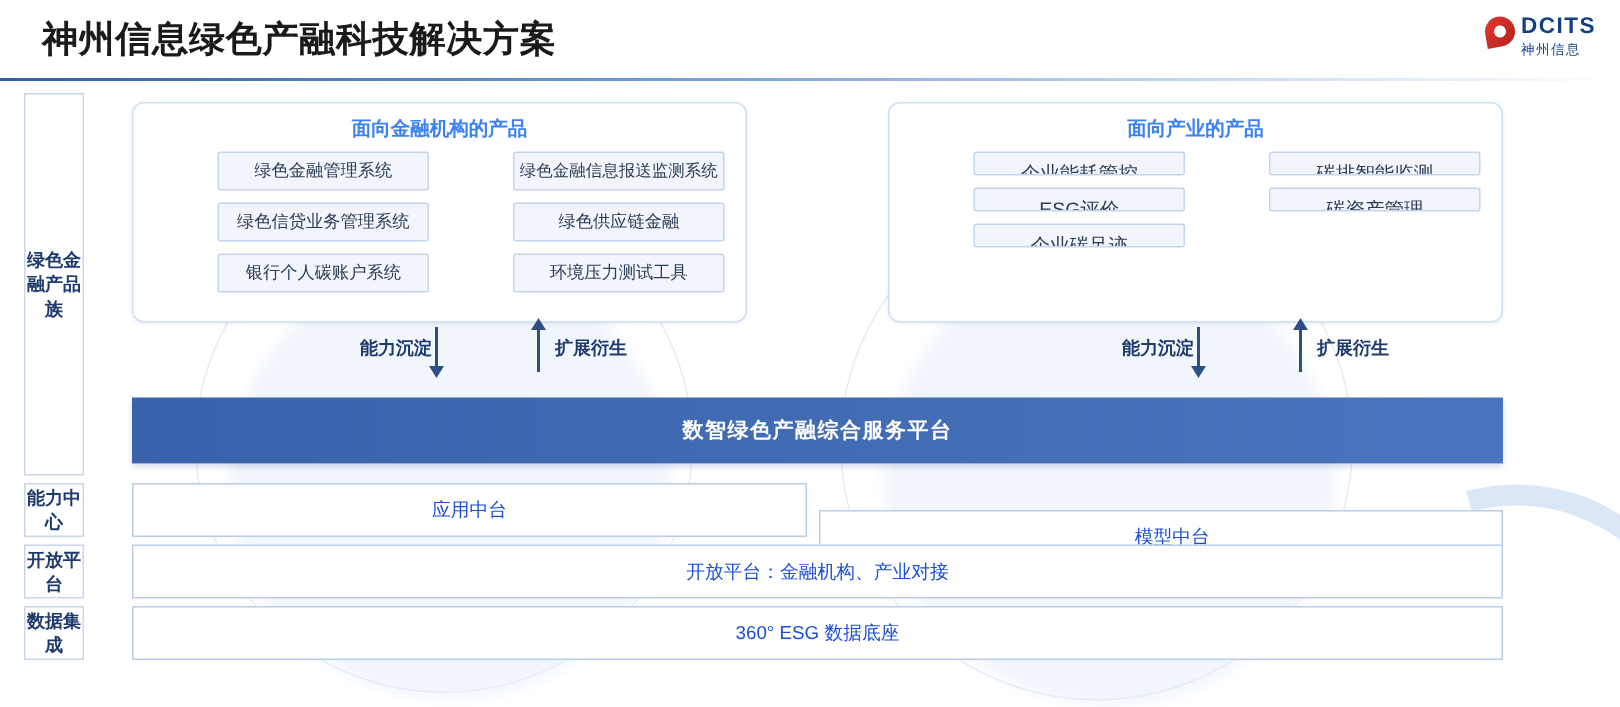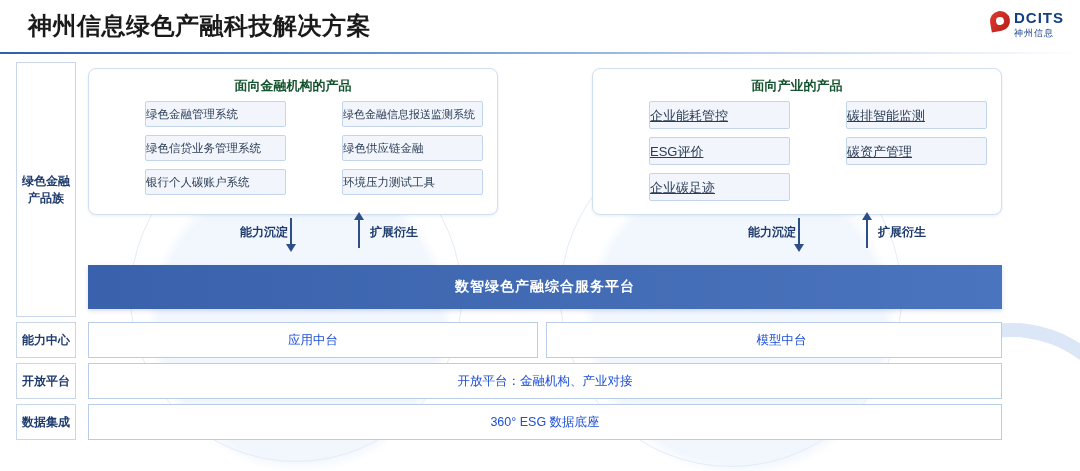--- a/index.html
+++ b/index.html
@@ -65,21 +65,21 @@
   }
   .corner-swoosh{
     position:absolute;right:-60px;bottom:-110px;width:230px;height:230px;
     border:14px solid #dbe7f7;border-radius:50%;
     border-color:#dbe7f7 transparent transparent transparent;
     transform:rotate(30deg);
   }
   
   .rail{
     position:absolute;left:16px;
-    width:60px;
+    width:40px;
     border:1px solid #c7d6ea;
     background:#ffffff;
     display:flex;align-items:center;justify-content:center;
     text-align:center;
     font-size:12px;font-weight:bold;color:#1f3b6e;
     line-height:1.35;
     box-sizing:border-box;
   }
   .rail-family{top:62px;height:255px;}
   .rail-ability{top:322px;height:36px;}
@@ -92,37 +92,38 @@
     background:#ffffff;
     border:1px solid #cfe0f2;
     border-radius:8px;
     box-shadow:0 1px 3px rgba(40,80,140,0.10);
     box-sizing:border-box;
   }
   .panel-left{left:88px;top:68px;width:410px;height:147px;}
   .panel-right{left:592px;top:68px;width:410px;height:147px;}
   .panel-title{
     position:absolute;left:0;top:8px;width:100%;
-    text-align:center;font-size:13px;font-weight:bold;color:#14532d;
+    text-align:center;font-size:13px;font-weight:bold;color:#3b82f6;
   }
   .chip-grid{
     position:absolute;left:14px;top:32px;right:14px;
     display:grid;grid-template-columns:1fr 1fr;gap:8px 14px;
   }
   .chip{
     height:26px;line-height:25px;
     border:1px solid #c3d5ec;
     background:#f2f6fc;
+    text-align:center;
     font-size:11.5px;color:#2b3c55;
     border-radius:2px;
     box-sizing:border-box;
     white-space:nowrap;overflow:hidden;margin-left:42px;
   }
   .chip.wide{font-size:11px;}
-  .chip.big{font-size:13px;height:28px;line-height:27px;text-decoration:underline;}
+  .chip.big{font-size:13px;height:16px;line-height:27px;text-decoration:underline;}
 
   
   .flowgrp{position:absolute;height:36px;}
   .flow-left{left:186px;top:218px;width:280px;}
   .flow-right{left:694px;top:218px;width:280px;}
   .flow-label{
     position:absolute;top:6px;font-size:12px;font-weight:bold;color:#1f3b6e;
     white-space:nowrap;
   }
   .flow-label-a{left:22px;padding-left:32px;}
@@ -154,21 +155,21 @@
   
   .rowbox{
     position:absolute;
     border:1px solid #b9cde8;
     background:#ffffff;
     display:flex;align-items:center;justify-content:center;
     font-size:12.5px;color:#1d4ed8;
     box-sizing:border-box;
   }
   .row-app{left:88px;top:322px;width:450px;height:36px;}
-  .row-model{left:546px;top:322px;width:456px;height:36px;padding-left:15px;}
+  .row-model{left:546px;top:340px;width:456px;height:36px;padding-left:15px;}
   .row-open{left:88px;top:363px;width:914px;height:36px;}
   .row-data{left:88px;top:404px;width:914px;height:36px;}
 </style>
 </head>
 <body>
 
 <div class="arc-fill"></div>
 <div class="arc-fill2"></div>
 <div class="arc arc1"></div>
 <div class="arc arc2"></div>

